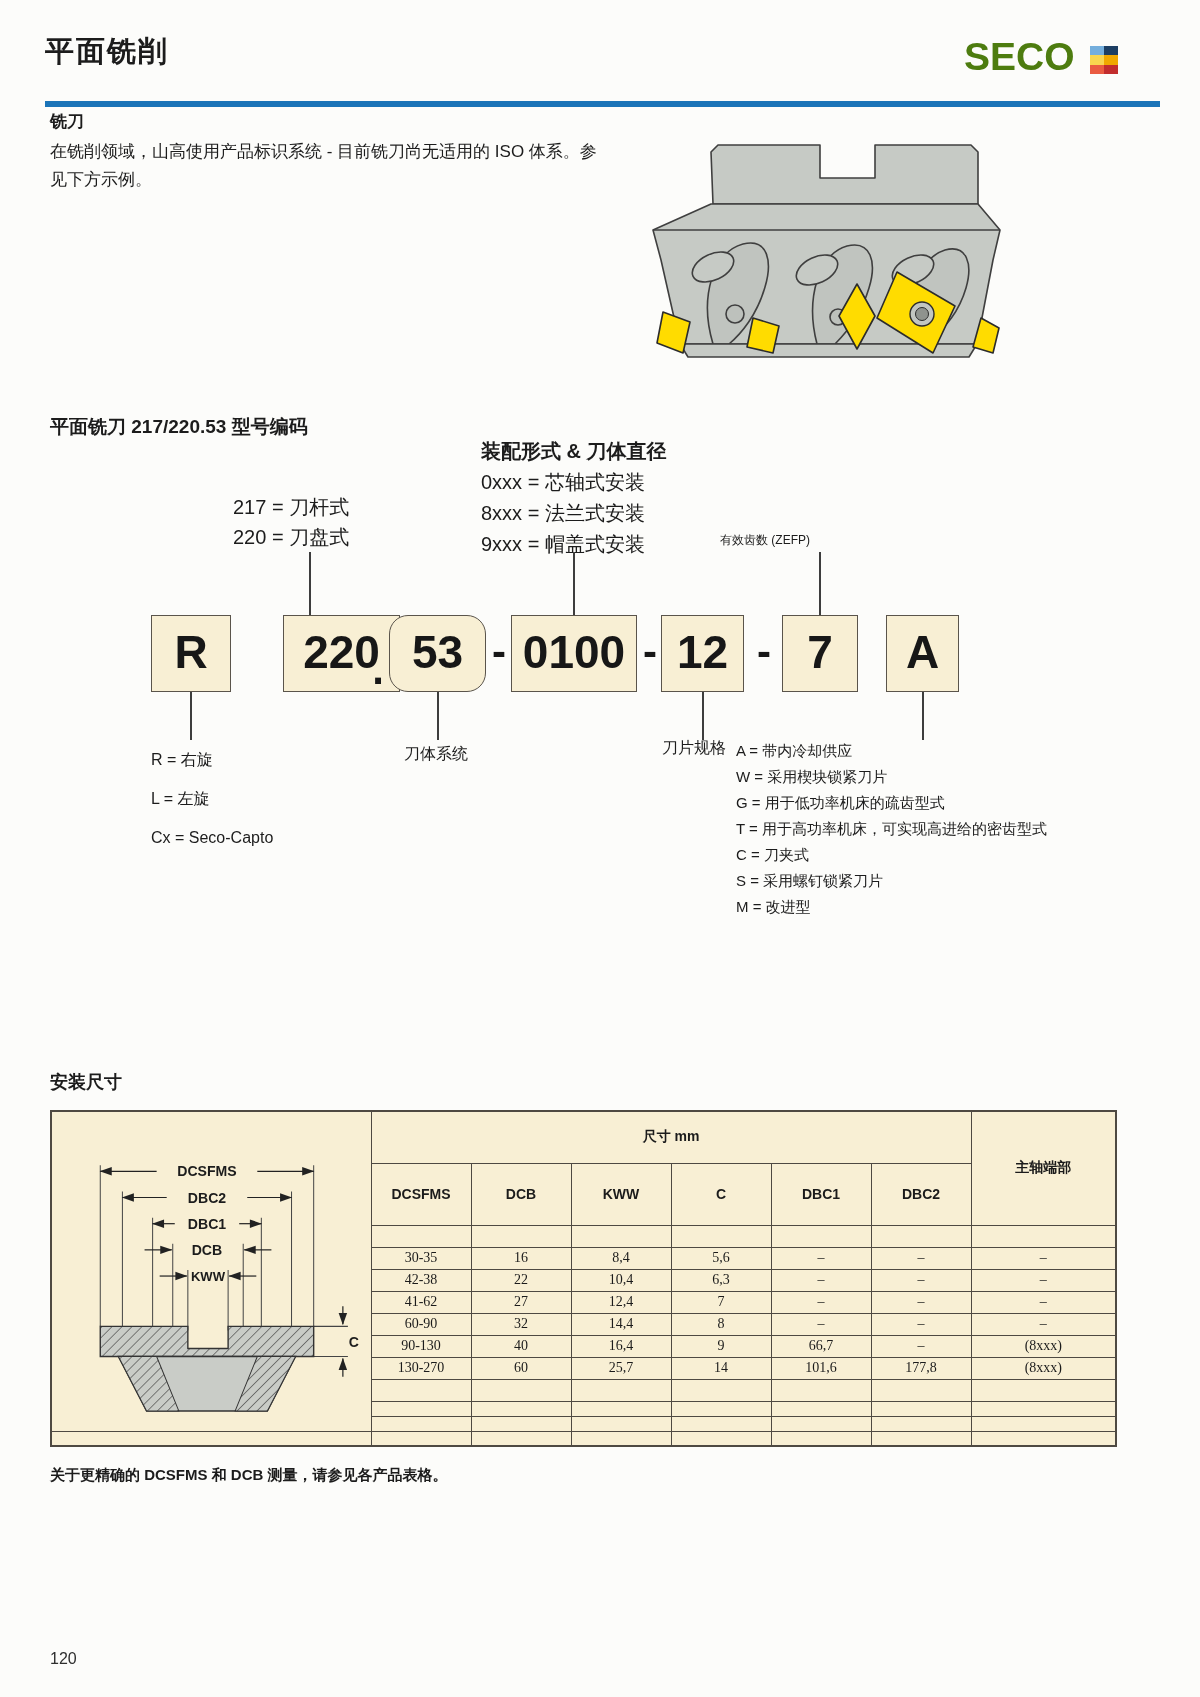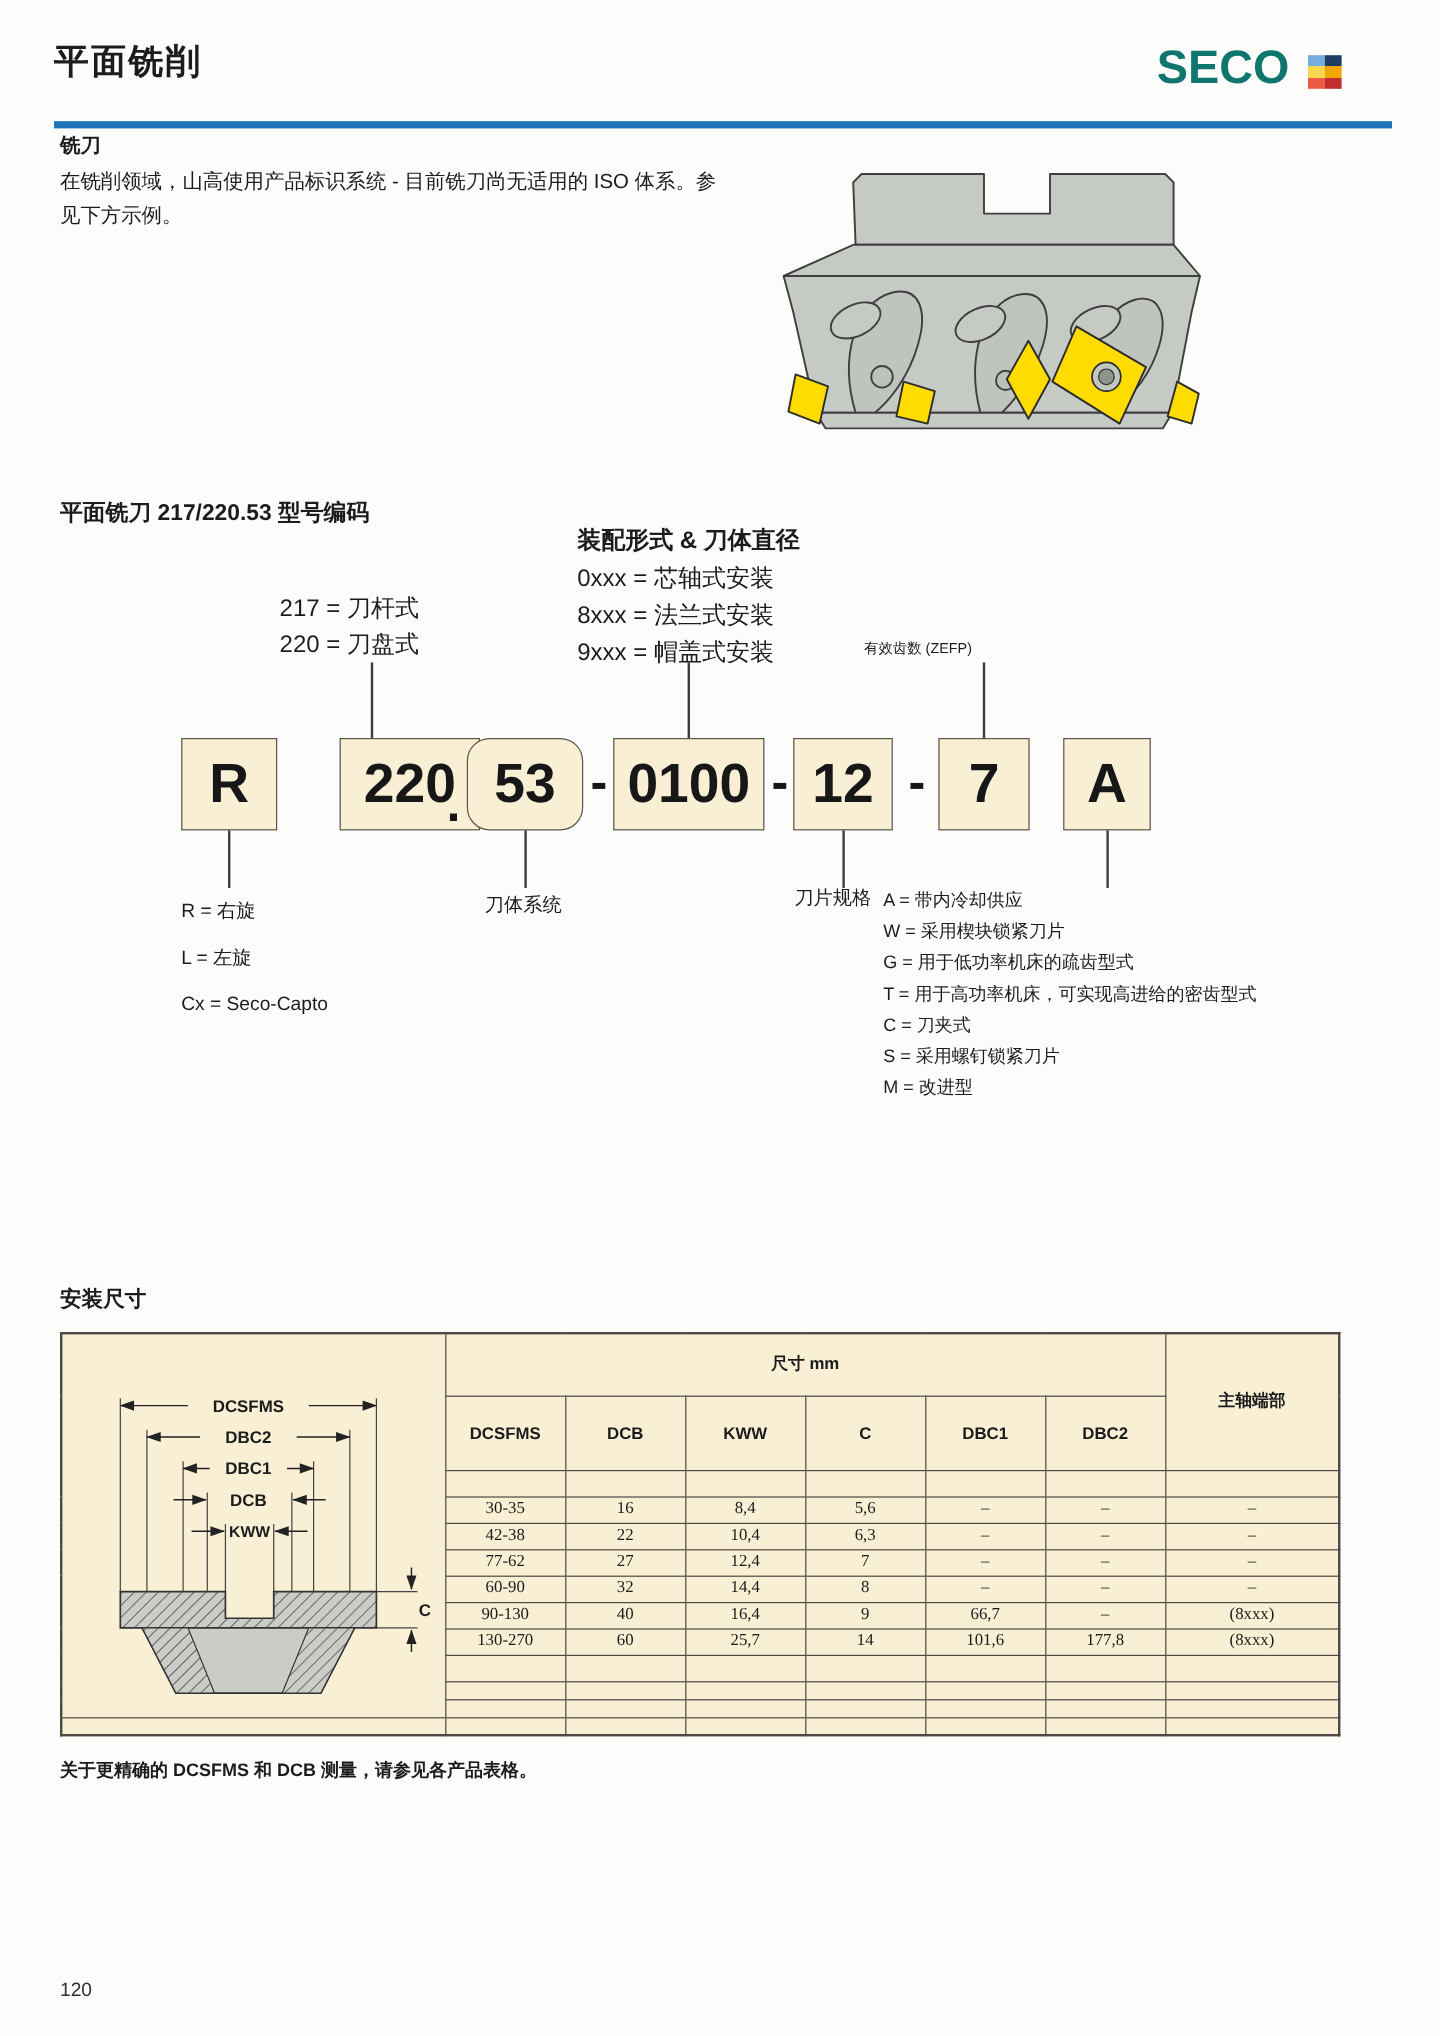--- a/index.html
+++ b/index.html
@@ -61,21 +61,21 @@
 
   .footnote{left:50px; top:1466px; font-size:15px; font-weight:700;}
   .page-number{left:50px; top:1650px; font-size:16px; color:#2e2e2e;}
 </style>
 </head>
 <body>
 
 <div class="page">
 
   <div class="abs page-title">平面铣削</div>
-  <div class="abs logo-text" style="color: #0f766e;">SECO</div>
+  <div class="abs logo-text" style="color: #4d7c0f;">SECO</div>
   <div class="abs logo-squares">
     <span style="background-color: rgb(116, 174, 220);"></span>
     <span style="background-color: rgb(28, 62, 99);"></span>
     <span style="background-color: rgb(249, 214, 79);"></span>
     <span style="background-color: rgb(240, 168, 0);"></span>
     <span style="background-color: rgb(234, 91, 65);"></span>
     <span style="background-color: rgb(194, 45, 45);"></span>
   </div>
   <div class="abs header-rule" style="background-color: rgb(27, 116, 184);"></div>
 
@@ -264,21 +264,21 @@
     <tr class="r-d">
       <td>42-38</td>
       <td>22</td>
       <td>10,4</td>
       <td>6,3</td>
       <td>–</td>
       <td>–</td>
       <td>–</td>
     </tr>
     <tr class="r-d">
-      <td>77-62</td>
+      <td>41-62</td>
       <td>27</td>
       <td>12,4</td>
       <td>7</td>
       <td>–</td>
       <td>–</td>
       <td>–</td>
     </tr>
     <tr class="r-d">
       <td>60-90</td>
       <td>32</td>

